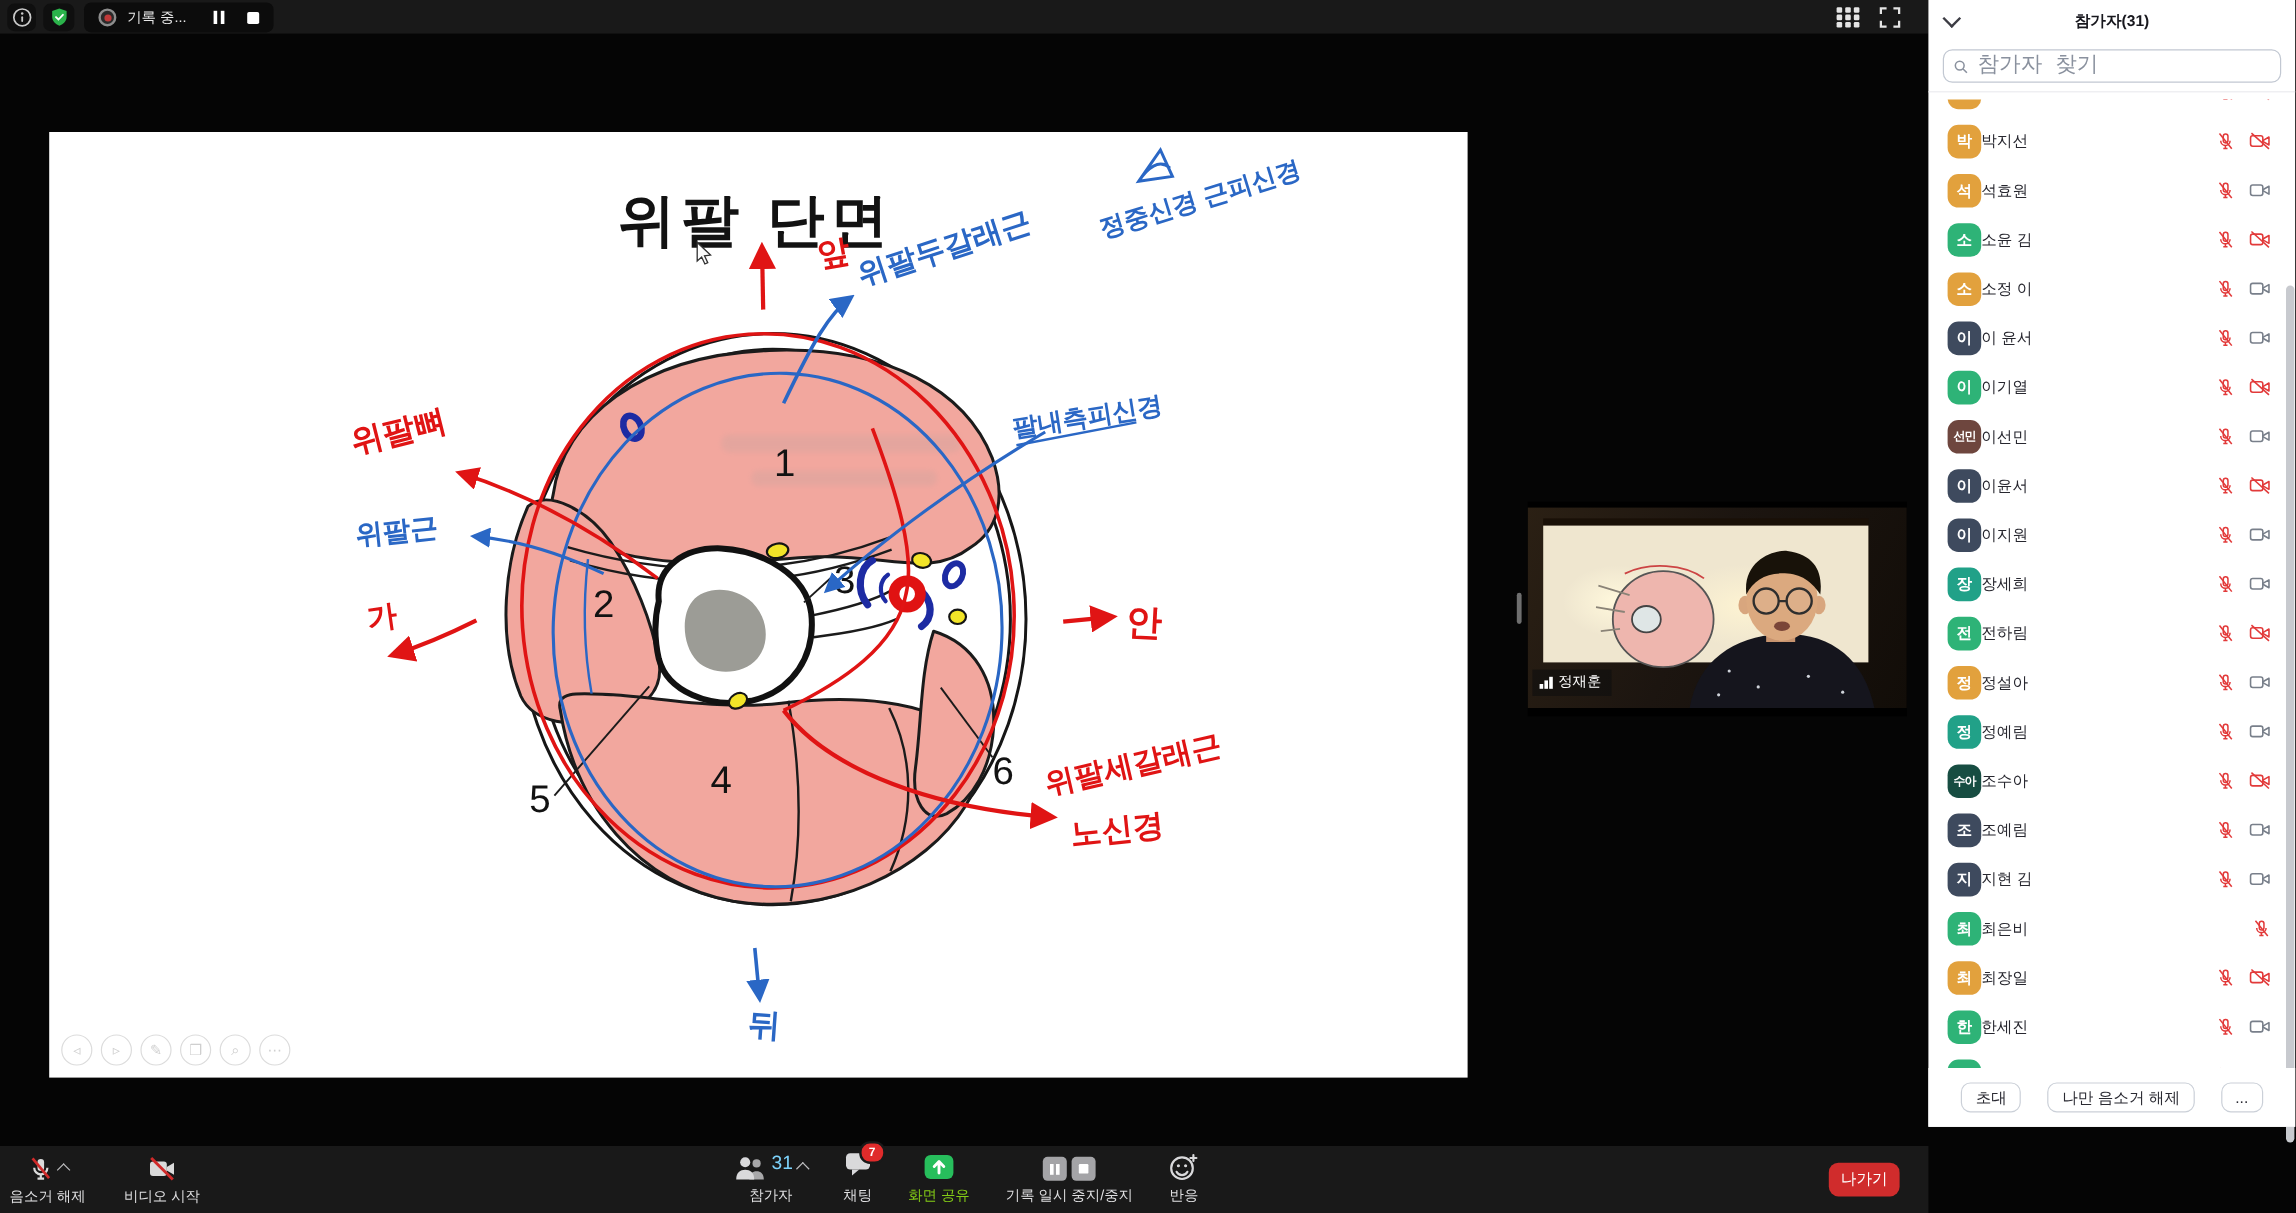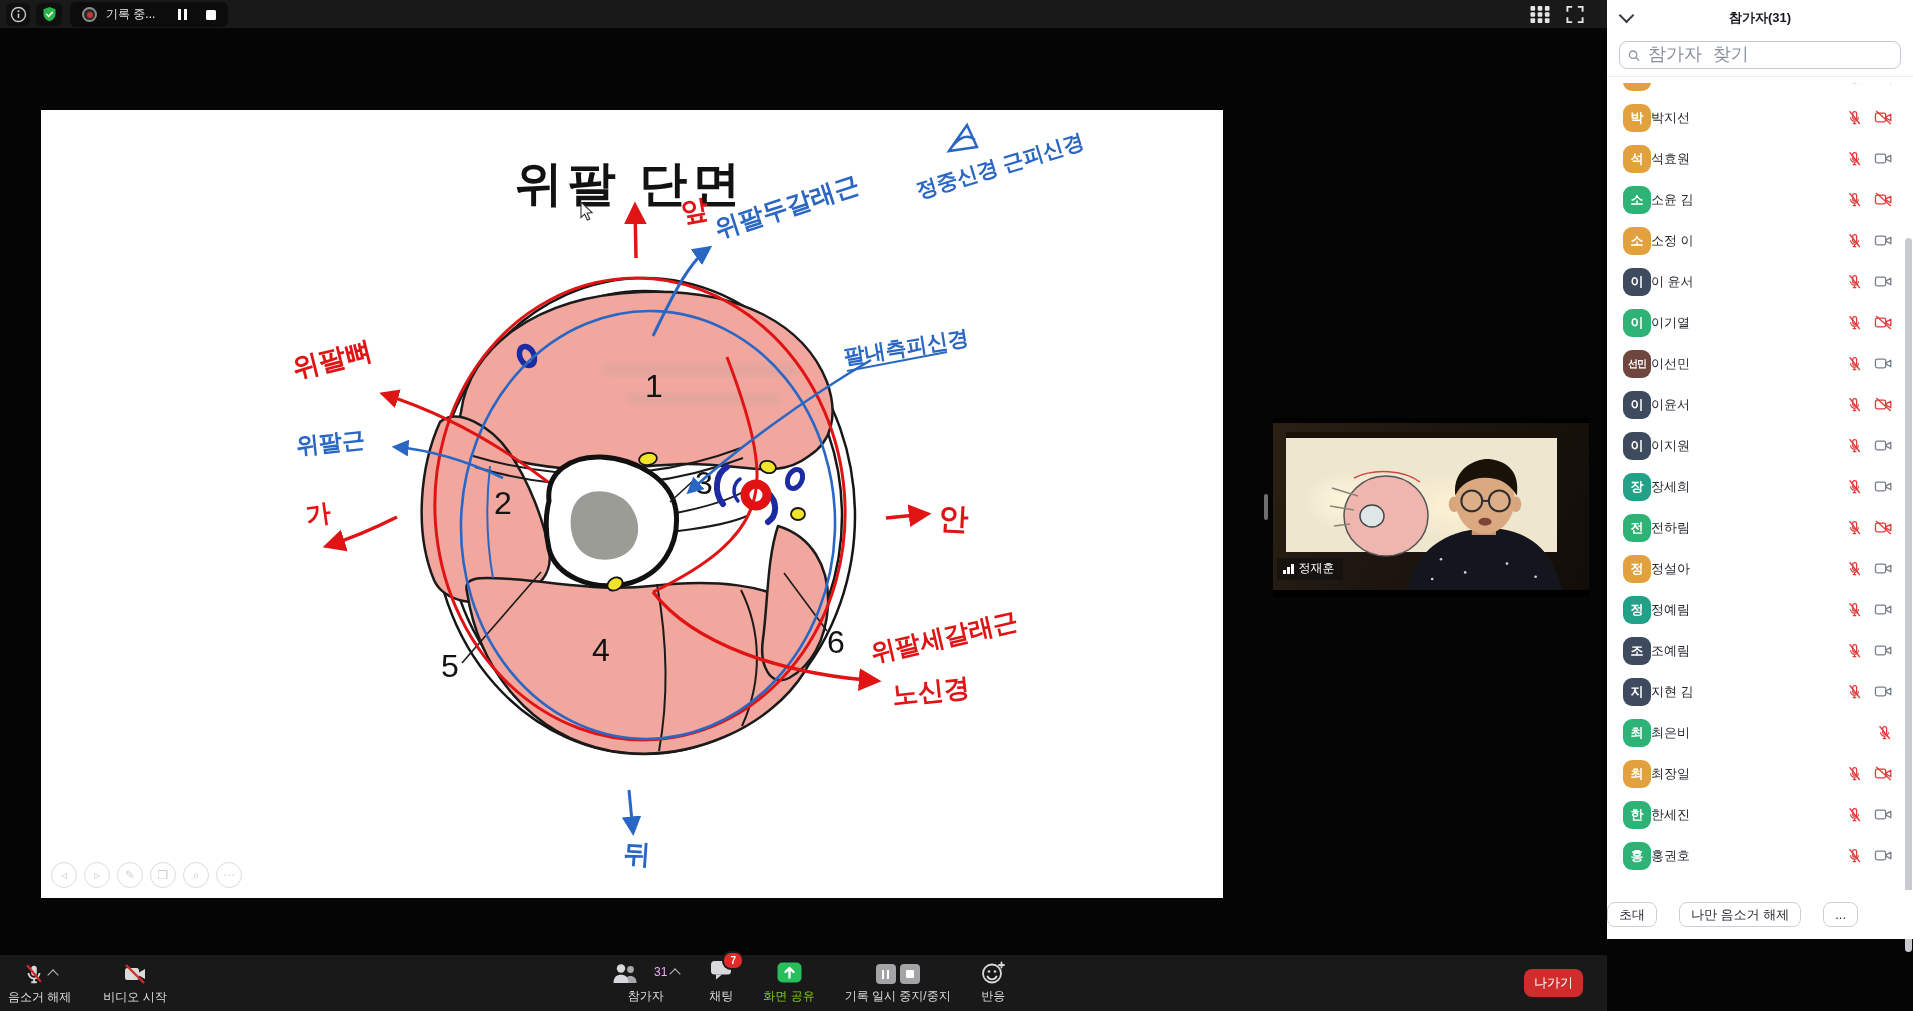--- a/index.html
+++ b/index.html
@@ -42,21 +42,21 @@
   .sig i{display:block;width:2.5px;background:#fff;}
   .panel-handle{position:absolute;left:1264px;top:494px;width:4px;height:26px;border-radius:2px;background:#6f6f6f;}
   
   .toolbar{position:absolute;left:0;bottom:0;width:1607px;height:56px;background:#191919;}
   .tb-item{display:flex;flex-direction:column;align-items:center;gap:4px;color:#dfdfe1;font-size:12px;cursor:default;}
   .tb-item .ico-row{display:flex;align-items:flex-end;gap:4px;height:22px;}
   .left-group{position:absolute;left:8px;top:8px;display:flex;gap:32px;}
   .center-group{position:absolute;left:612px;top:7px;display:flex;gap:30px;align-items:flex-start;}
   .caret{width:7px;height:7px;border-top:1.8px solid #bdbdbf;border-right:1.8px solid #bdbdbf;
          transform:rotate(-45deg);margin-bottom:6px;}
-  .count{color:#f0abfc;font-size:12px;margin-bottom:5px;margin-left:11px;}
+  .count{color:#7dd3fc;font-size:16px;margin-bottom:5px;}
   .chat-wrap{position:relative;}
   .chat-badge{position:absolute;top:-8px;right:-11px;min-width:12px;height:13px;padding:1px 3px;border-radius:9px;
               background:#e02b2b;border:2px solid #191919;color:#fff;font-size:10px;font-weight:700;
               display:flex;align-items:center;justify-content:center;}
   .green-label{color:#84cc16;}
   .rec-squares{display:flex;gap:4px;}
   .rs{width:20px;height:20px;border-radius:4px;background:#a4a4a7;display:flex;align-items:center;justify-content:center;gap:2.5px;}
   .rs i{display:block;background:#fff;}
   .rs .pb{width:2.5px;height:9px;}
   .rs .sq{width:8px;height:8px;border-radius:1px;}
@@ -76,21 +76,21 @@
   .p-list{position:absolute;left:0;right:0;top:83px;height:879px;overflow:hidden;}
   .p-row{height:41px;display:flex;align-items:center;padding:0 20px 0 16px;}
   .p-row.partial{margin-top:-27px;}
   .avatar{flex:0 0 28px;width:28px;height:28px;border-radius:9px;display:flex;align-items:center;justify-content:center;
           color:#fff;font-size:13px;font-weight:700;overflow:hidden;}
   .avatar.two{font-size:10px;letter-spacing:-1px;}
   .p-name{font-size:13px;color:#27272f;flex:1;white-space:nowrap;}
   .p-status{display:flex;align-items:center;gap:11px;}
   .p-scrollbar{position:absolute;right:1px;top:238px;width:7px;height:714px;background:#c8cacf;border-radius:4px;}
   .panel-footer{position:absolute;left:0;right:0;bottom:0;height:49px;display:flex;align-items:center;
-                gap:22px;background:#fff;}
+                justify-content:center;gap:22px;background:#fff;}
   .pf-btn{border:1px solid #cbd0d8;background:#fff;border-radius:8px;color:#2b2b33;font-size:13px;
           font-family:inherit;height:25px;padding:0 11px;}
 </style>
 </head>
 <body>
 
 <div id="app">
 
   <div class="top-bar">
     <div class="tb-btn info-btn">
@@ -645,20 +645,37 @@
               <path d="M12 16.5v3M9.5 20h5" stroke="#e23a3a" stroke-width="1.8"></path>
               <path d="M5 2.5 L19.5 20.5" stroke="#e23a3a" stroke-width="1.8"></path>
             </svg>
             <svg width="19" height="15" viewBox="0 0 26 20">
               <rect x="2" y="4" width="14" height="12" rx="2.5" fill="none" stroke="#787f8a" stroke-width="1.8"></rect>
               <path d="M16 9.5l7-4v9l-7-4z" fill="none" stroke="#787f8a" stroke-width="1.8" stroke-linejoin="round"></path>
             </svg>
           </span>
   </div>
 
+  <div class="p-row">
+    <span class="avatar two" style="background: rgb(23, 77, 66);">수아</span>
+    <span class="p-name">조수아</span>
+    <span class="p-status">
+            <svg width="17" height="18" viewBox="0 0 24 24">
+              <rect x="9.5" y="3" width="5.5" height="10.5" rx="2.7" fill="none" stroke="#e23a3a" stroke-width="1.8"></rect>
+              <path d="M6.5 11a5.5 5.5 0 0 0 11 0" stroke="#e23a3a" stroke-width="1.8" fill="none"></path>
+              <path d="M12 16.5v3M9.5 20h5" stroke="#e23a3a" stroke-width="1.8"></path>
+              <path d="M5 2.5 L19.5 20.5" stroke="#e23a3a" stroke-width="1.8"></path>
+            </svg>
+            <svg width="19" height="15" viewBox="0 0 26 20">
+              <rect x="2" y="4" width="14" height="12" rx="2.5" fill="none" stroke="#e23a3a" stroke-width="1.8"></rect>
+              <path d="M16 9.5l7-4v9l-7-4z" fill="none" stroke="#e23a3a" stroke-width="1.8" stroke-linejoin="round"></path>
+              <path d="M3 1 L23 19" stroke="#e23a3a" stroke-width="1.8"></path>
+            </svg>
+          </span>
+  </div>
 
   <div class="p-row">
     <span class="avatar" style="background: rgb(62, 74, 94);">조</span>
     <span class="p-name">조예림</span>
     <span class="p-status">
             <svg width="17" height="18" viewBox="0 0 24 24">
               <rect x="9.5" y="3" width="5.5" height="10.5" rx="2.7" fill="none" stroke="#e23a3a" stroke-width="1.8"></rect>
               <path d="M6.5 11a5.5 5.5 0 0 0 11 0" stroke="#e23a3a" stroke-width="1.8" fill="none"></path>
               <path d="M12 16.5v3M9.5 20h5" stroke="#e23a3a" stroke-width="1.8"></path>
               <path d="M5 2.5 L19.5 20.5" stroke="#e23a3a" stroke-width="1.8"></path>

